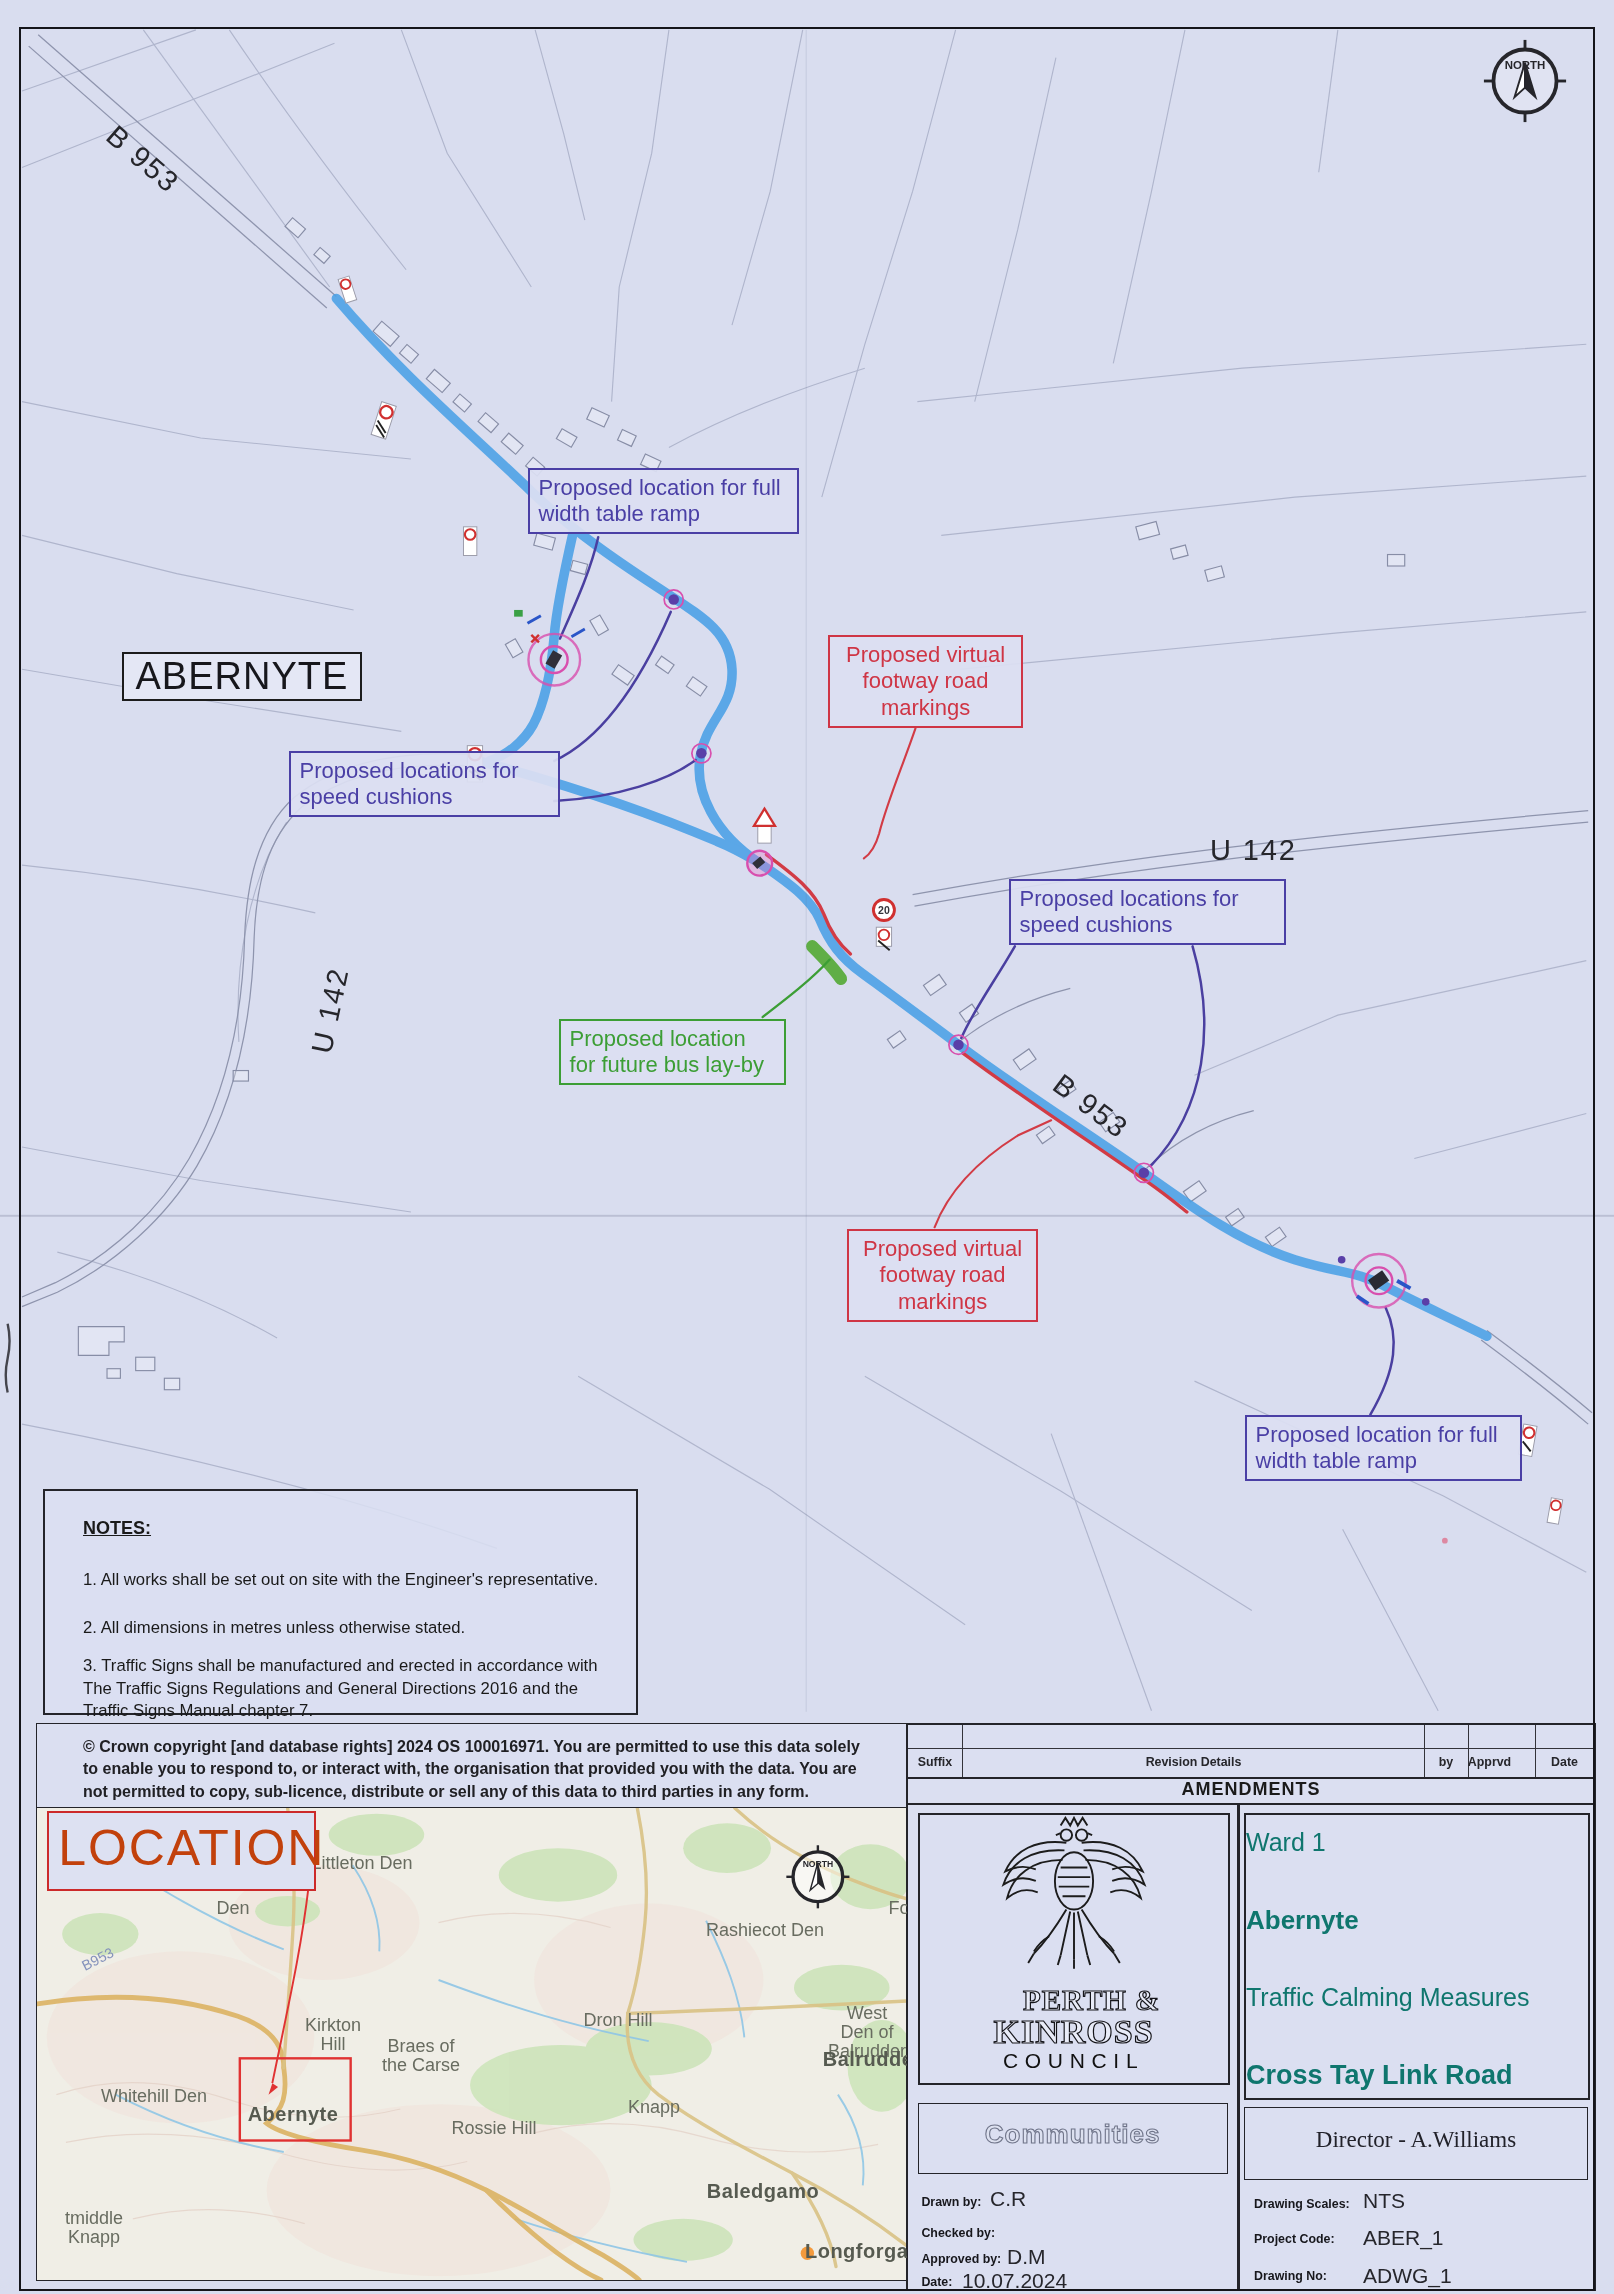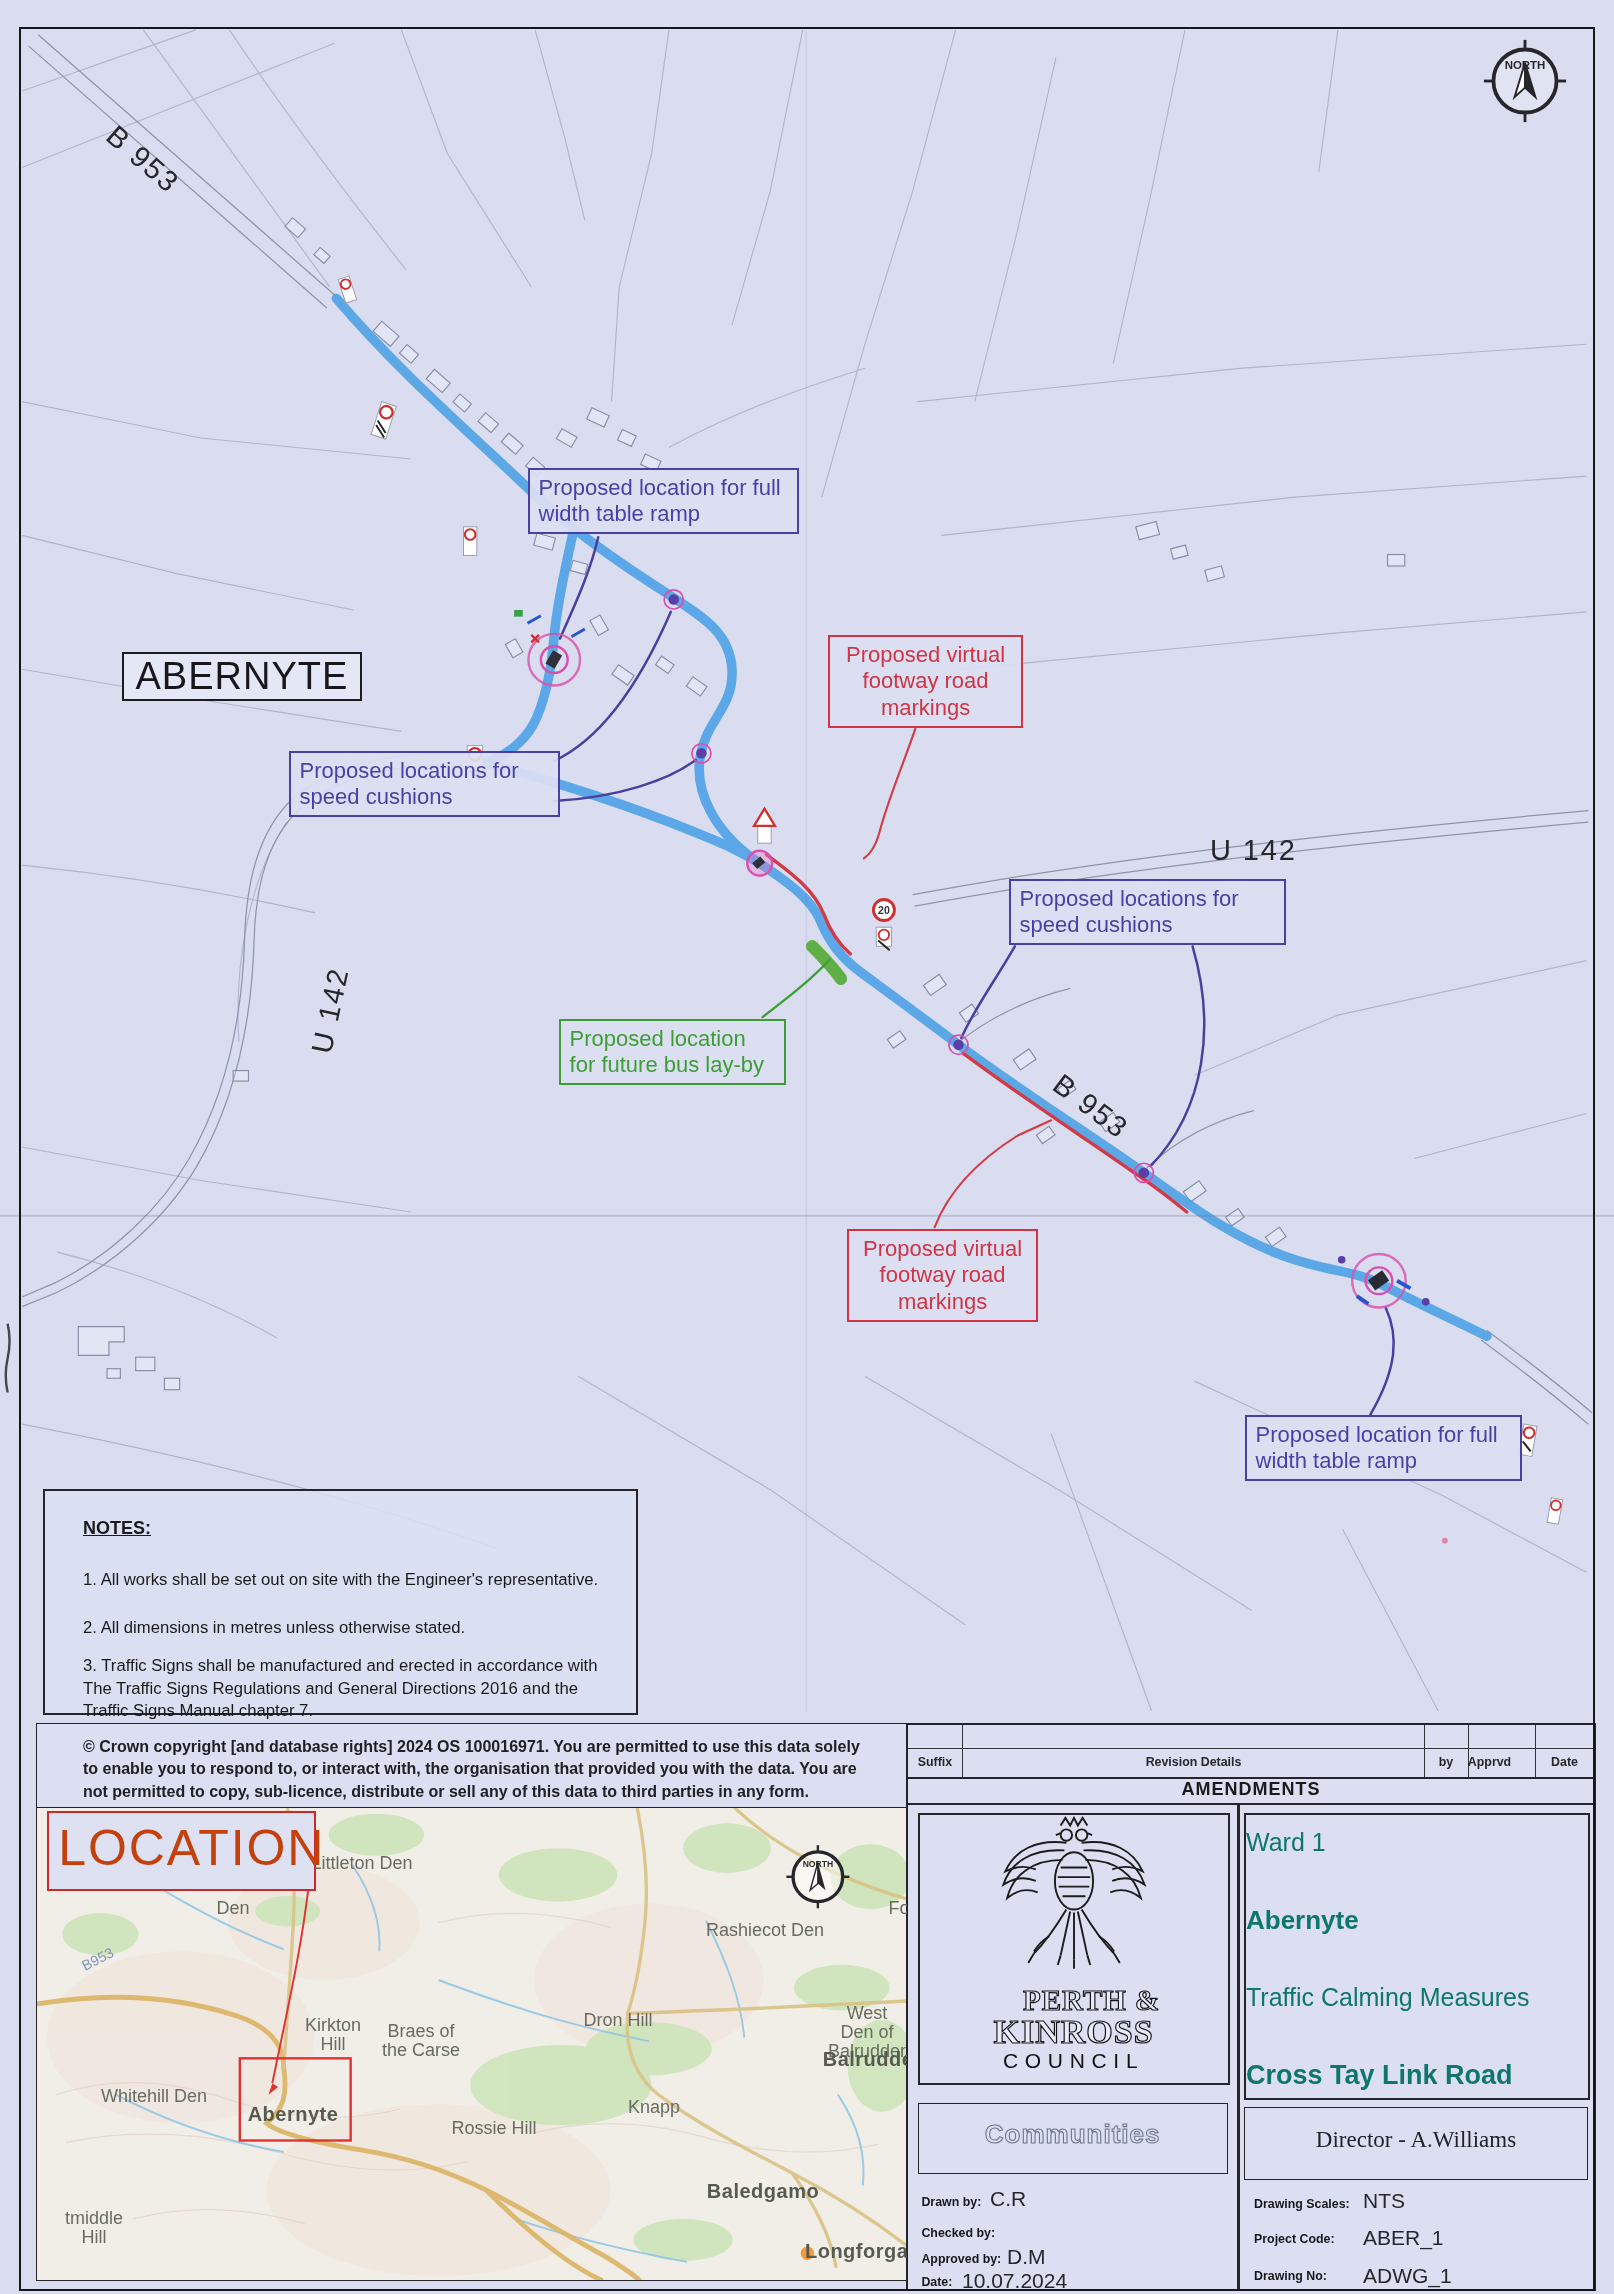--- a/index.html
+++ b/index.html
@@ -381,30 +381,30 @@
 
     <div class="loclbl" style="left:325px;top:46px;">Littleton Den</div>
     <div class="loclbl" style="left:196px;top:91px;">Den</div>
     <div class="loclbl" style="left:728px;top:113px;">Rashiecot Den</div>
     <div class="loclbl" style="left:862px;top:91px;">Fo</div>
     <div class="loclbl" style="left:581px;top:203px;">Dron Hill</div>
     <div class="loclbl" style="left:830px;top:196px;">West Den of Balrudder</div>
     <div class="loclbl big" style="left:841px;top:241px;">Balruddery</div>
     <div class="loclbl" style="left:296px;top:208px;">Kirkton
 Hill</div>
-    <div class="loclbl" style="left:384px;top:214px;">Braes of
+    <div class="loclbl" style="left:384px;top:229px;">Braes of
 the Carse</div>
     <div class="loclbl" style="left:117px;top:279px;">Whitehill Den</div>
     <div class="loclbl big" style="left:256px;top:296px;">Abernyte</div>
     <div class="loclbl" style="left:457px;top:311px;">Rossie Hill</div>
     <div class="loclbl" style="left:617px;top:290px;">Knapp</div>
     <div class="loclbl big" style="left:726px;top:373px;">Baledgamo</div>
     <div class="loclbl big" style="left:826px;top:433px;">Longforgan</div>
     <div class="loclbl" style="left:57px;top:401px;">tmiddle
-Hill</div>
+Knapp</div>
     <div id="loc-b953">B953</div>
   </div>
 
   <div id="amend-box">
     <div class="abs" style="left:0;top:23px;width:100%;height:0;border-top:1.4px solid #33333a;"></div>
     <div class="abs" style="left:0;top:52px;width:100%;height:0;border-top:2.4px solid #24242a;"></div>
     <div class="abs" style="left:54px;top:0;width:0;height:52px;border-left:1.4px solid #33333a;"></div>
     <div class="abs" style="left:516px;top:0;width:0;height:52px;border-left:1.4px solid #33333a;"></div>
     <div class="abs" style="left:560px;top:0;width:0;height:52px;border-left:1.4px solid #33333a;"></div>
     <div class="abs" style="left:627px;top:0;width:0;height:52px;border-left:1.4px solid #33333a;"></div>

